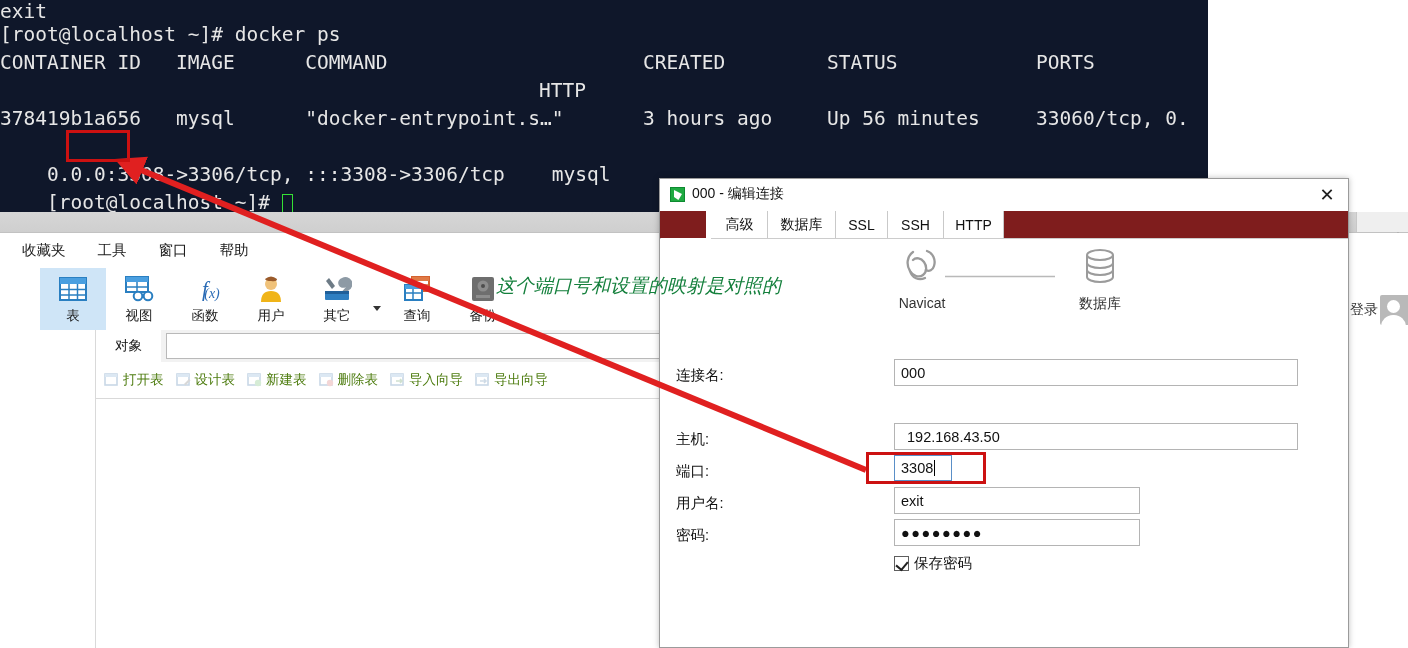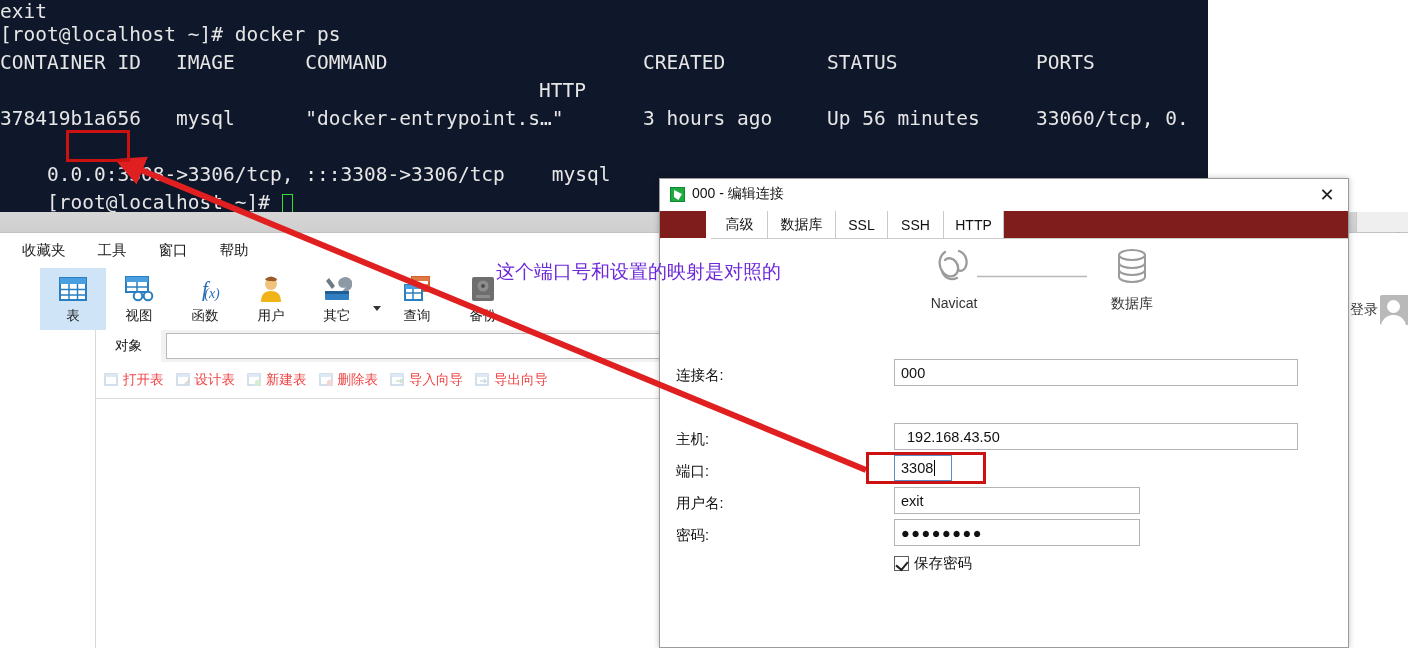--- a/index.html
+++ b/index.html
@@ -75,21 +75,21 @@
     border-bottom:1px solid #d9d9d9;}
   #nv-objtab{position:absolute;left:0;top:0;width:65px;height:32px;background:#fff;
     display:flex;align-items:center;justify-content:center;font-size:13.5px;color:#111;}
   #nv-objsearch{position:absolute;left:70px;top:3px;width:1100px;height:26px;
     background:#fff;border:1px solid #b9b9b9;box-sizing:border-box;}
 
   #nv-actionbar{position:absolute;left:96px;top:150px;width:1244px;height:36px;background:#fff;
     display:flex;align-items:center;padding-left:8px;box-sizing:border-box;}
   .act{display:flex;align-items:center;margin-right:12px;}
   .act-ico{width:15px;height:14px;margin-right:4px;position:relative;}
-  .act-lbl{font-size:13.5px;color:#ef4444;white-space:nowrap;}
+  .act-lbl{font-size:13.5px;color:#4d7c0f;white-space:nowrap;}
 
   #nv-content{position:absolute;left:96px;top:186px;width:1244px;height:250px;background:#fff;
     border-top:1px solid #d9d9d9;}
 
   #nv-rightpane{position:absolute;right:0;top:21px;width:68px;height:415px;background:#fff;}
   #nv-login{position:absolute;right:30px;top:68px;font-size:14px;color:#333;}
   #nv-avatar{position:absolute;right:0;top:62px;width:28px;height:30px;background:#b9b9b9;
     border-radius:2px 0 0 2px;overflow:hidden;}
   #nv-avatar .head{position:absolute;left:7px;top:5px;width:13px;height:13px;border-radius:50%;background:#fff;}
   #nv-avatar .body{position:absolute;left:1px;top:20px;width:25px;height:16px;border-radius:12px 12px 0 0;background:#fff;}
@@ -111,39 +111,39 @@
 
   #dlg-tabs{position:absolute;left:0;top:32px;width:688px;height:28px;}
   .dtab{position:absolute;top:0;height:28px;display:flex;align-items:center;justify-content:center;
     font-size:14px;color:#111;border-right:1px solid #c9c9c9;box-sizing:border-box;background:#fff;}
   .dtab.active{border-bottom:none;font-weight:400;margin-left:46px;}
   #dlg-tabline{position:absolute;left:0;top:59px;width:688px;height:1px;background:#cccccc;}
   #dlg-tabline-active{position:absolute;top:59px;height:1px;background:#fff;}
 
   #dlg-body{position:absolute;left:0;top:60px;width:688px;height:408px;background:#fff;}
 
-  #brand-row{position:absolute;left:0;top:0;width:619px;height:85px;margin-left:32px;}
+  #brand-row{position:absolute;left:0;top:0;width:619px;height:85px;}
   #brand-navicat{position:absolute;left:222px;top:8px;width:80px;text-align:center;}
   #brand-db{position:absolute;left:400px;top:8px;width:80px;text-align:center;}
   .brand-lbl{font-size:14px;color:#333;margin-top:2px;}
   .flabel{position:absolute;font-size:14.5px;color:#111;white-space:nowrap;}
   .finput{position:absolute;background:#fff;border:1px solid #b4b4b4;box-sizing:border-box;
     font-size:14.5px;color:#111;padding:2px 6px;display:flex;align-items:center;
     font-family:"Liberation Sans","DejaVu Sans",sans-serif;}
   .finput.focused{border:1px solid #5a8fc7;}
   #port-caret{display:inline-block;width:1px;height:16px;background:#000;margin-left:1px;}
   #save-pw-box{width:15px;height:15px;border:1px solid #5e5e5e;box-sizing:border-box;
     background:#fff;position:relative;margin-right:5px;}
   #save-pw-box:after{content:"";position:absolute;left:3px;top:2px;width:6px;height:9px;
     border-right:2px solid #222;border-bottom:2px solid #222;transform:rotate(40deg);}
   #save-pw-lbl{font-size:14.5px;color:#111;}
 
   
   #anno-layer{position:absolute;left:0;top:0;width:1408px;height:648px;pointer-events:none;}
-  #anno-text{position:absolute;left:496px;top:259px;font-size:19px;color:#6d28d9;white-space:nowrap;}
+  #anno-text{position:absolute;left:496px;top:273px;font-size:19px;color:#15803d;white-space:nowrap;font-style:italic;}
   .redbox{position:absolute;border:3px solid #cc1111;box-sizing:border-box;}
   #redbox-term{left:66px;top:130px;width:64px;height:32px;}
   #redbox-port{left:866px;top:452px;width:120px;height:32px;}
 </style>
 </head>
 <body>
 
 <div id="terminal">
   <div class="line" style="top:-2px;">exit</div>
   <div class="line" style="top:21px;">[root@localhost ~]# docker ps</div>

